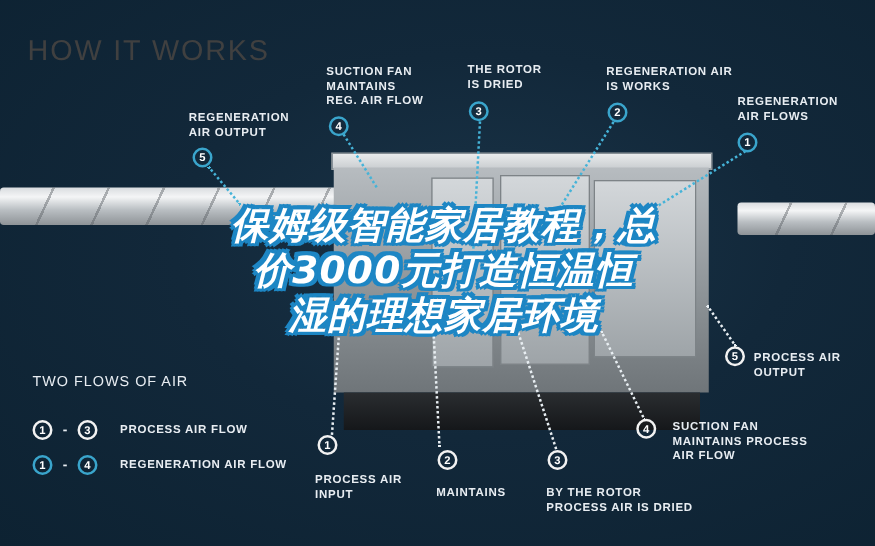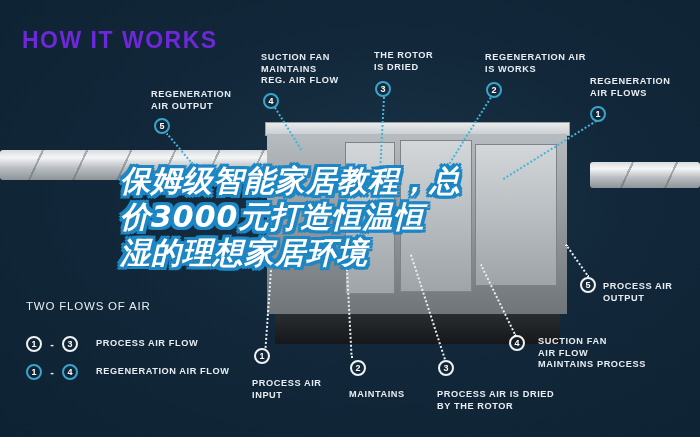--- a/index.html
+++ b/index.html
@@ -4,22 +4,22 @@
 <style>
   html, body { margin:0; padding:0; }
   body {
     width:700px; height:437px; overflow:hidden; position:relative;
     background: radial-gradient(ellipse at 55% 45%, #1a3448 0%, #12283a 45%, #0d2232 100%);
     font-family: "Liberation Sans", sans-serif;
     color:#fff;
   }
   .abs { position:absolute; }
   .title {
-    left:22px; top:27px; font-size:23px; letter-spacing:1.5px; font-weight:700;
-    color:#6d28d9;
+    left:22px; top:27px; font-size:23px; letter-spacing:1.5px; font-weight:400;
+    color:#404040;
   }
   .label {
     font-size:9.2px; font-weight:700; letter-spacing:0.6px; line-height:11.5px;
     color:#e8edf2; white-space:nowrap;
   }
   .badge {
     width:16px; height:16px; border-radius:50%;
     box-sizing:border-box; display:flex; align-items:center; justify-content:center;
     font-size:9px; font-weight:700; color:#fff;
   }
@@ -43,21 +43,21 @@
   }
   .unit-base {
     background: linear-gradient(180deg,#2a2d30,#15171a);
   }
   .panel { background: linear-gradient(180deg,#d3d7da,#9ea4a8); border:1px solid #7d8387; }
   .dotline {
     border-left:2px dotted #e8eef2; transform-origin: top left;
   }
   .dotline.blue { border-left-color:#45b3d8; }
   .overlay {
-    left:120px; top:163px; width:470px; text-align:left;
+    left:120px; top:163px; width:470px; text-align:center;
     font-family:"DejaVu Sans", sans-serif;
     font-size:30px; font-weight:700; line-height:36px; color:#fff;
     text-shadow:
       -3px -3px 0 #1d86c4, 3px -3px 0 #1d86c4, -3px 3px 0 #1d86c4, 3px 3px 0 #1d86c4,
       0 -3px 0 #1d86c4, 0 3px 0 #1d86c4, -3px 0 0 #1d86c4, 3px 0 0 #1d86c4;
     letter-spacing:1px; font-style:italic;
   }
   .legend-row { display:flex; align-items:center; gap:6px; }
   .dash { font-size:11px; font-weight:700; color:#e8edf2; width:8px; text-align:center; }
 </style>
@@ -126,29 +126,29 @@
   <div>INPUT</div>
 </div>
 
 <div class="abs badge white" style="left:350px;top:360px;">2</div>
 <div class="abs label" style="left:349px;top:389px;">
   <div>MAINTAINS</div>
 </div>
 
 <div class="abs badge white" style="left:438px;top:360px;">3</div>
 <div class="abs label" style="left:437px;top:389px;">
+  <div>BY THE ROTOR</div>
   <div>PROCESS AIR IS DRIED</div>
-  <div>BY THE ROTOR</div>
 </div>
 
 <div class="abs badge white" style="left:509px;top:335px;">4</div>
 <div class="abs label" style="left:538px;top:336px;">
   <div>SUCTION FAN</div>
+  <div>MAINTAINS PROCESS</div>
   <div>AIR FLOW</div>
-  <div>MAINTAINS PROCESS</div>
 </div>
 
 <div class="abs badge white" style="left:580px;top:277px;">5</div>
 <div class="abs label" style="left:603px;top:281px;">
   <div>PROCESS AIR</div>
   <div>OUTPUT</div>
 </div>
 
 <div class="abs" style="left:26px;top:300px;">
   <div style="font-size:11.5px;letter-spacing:0.8px;color:#e8edf2;font-weight:400;margin-bottom:24px;">TWO FLOWS OF AIR</div>

